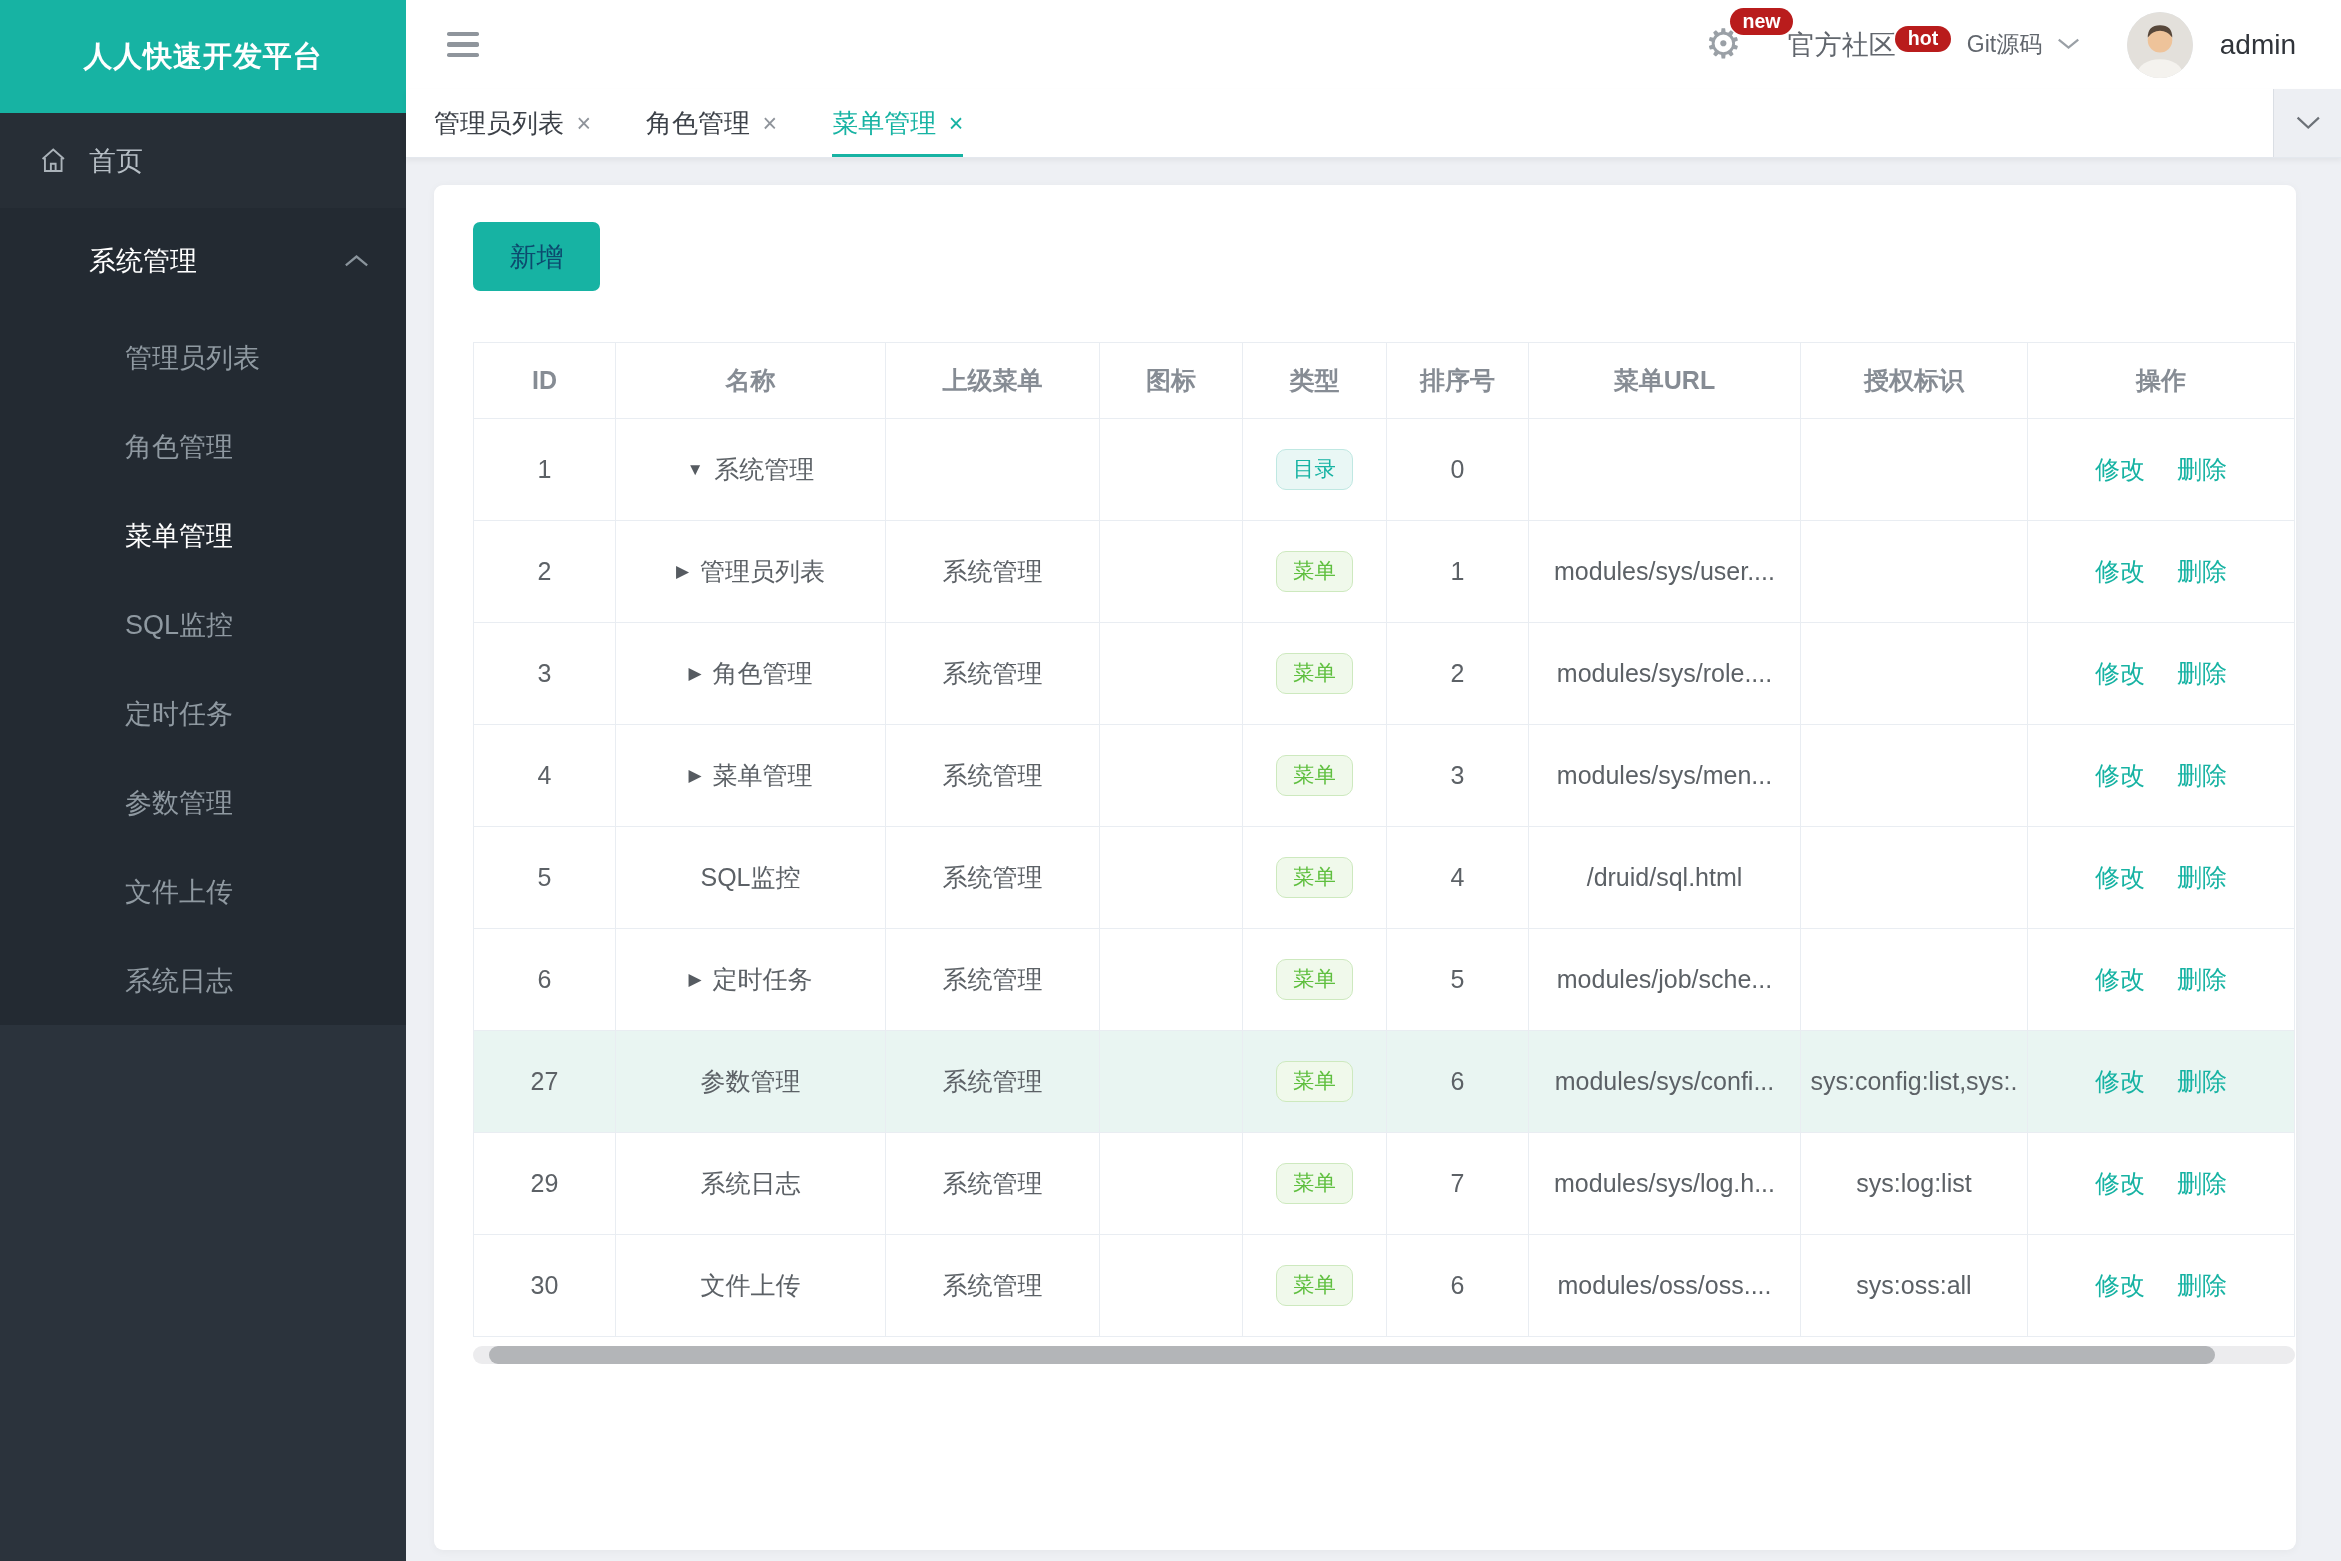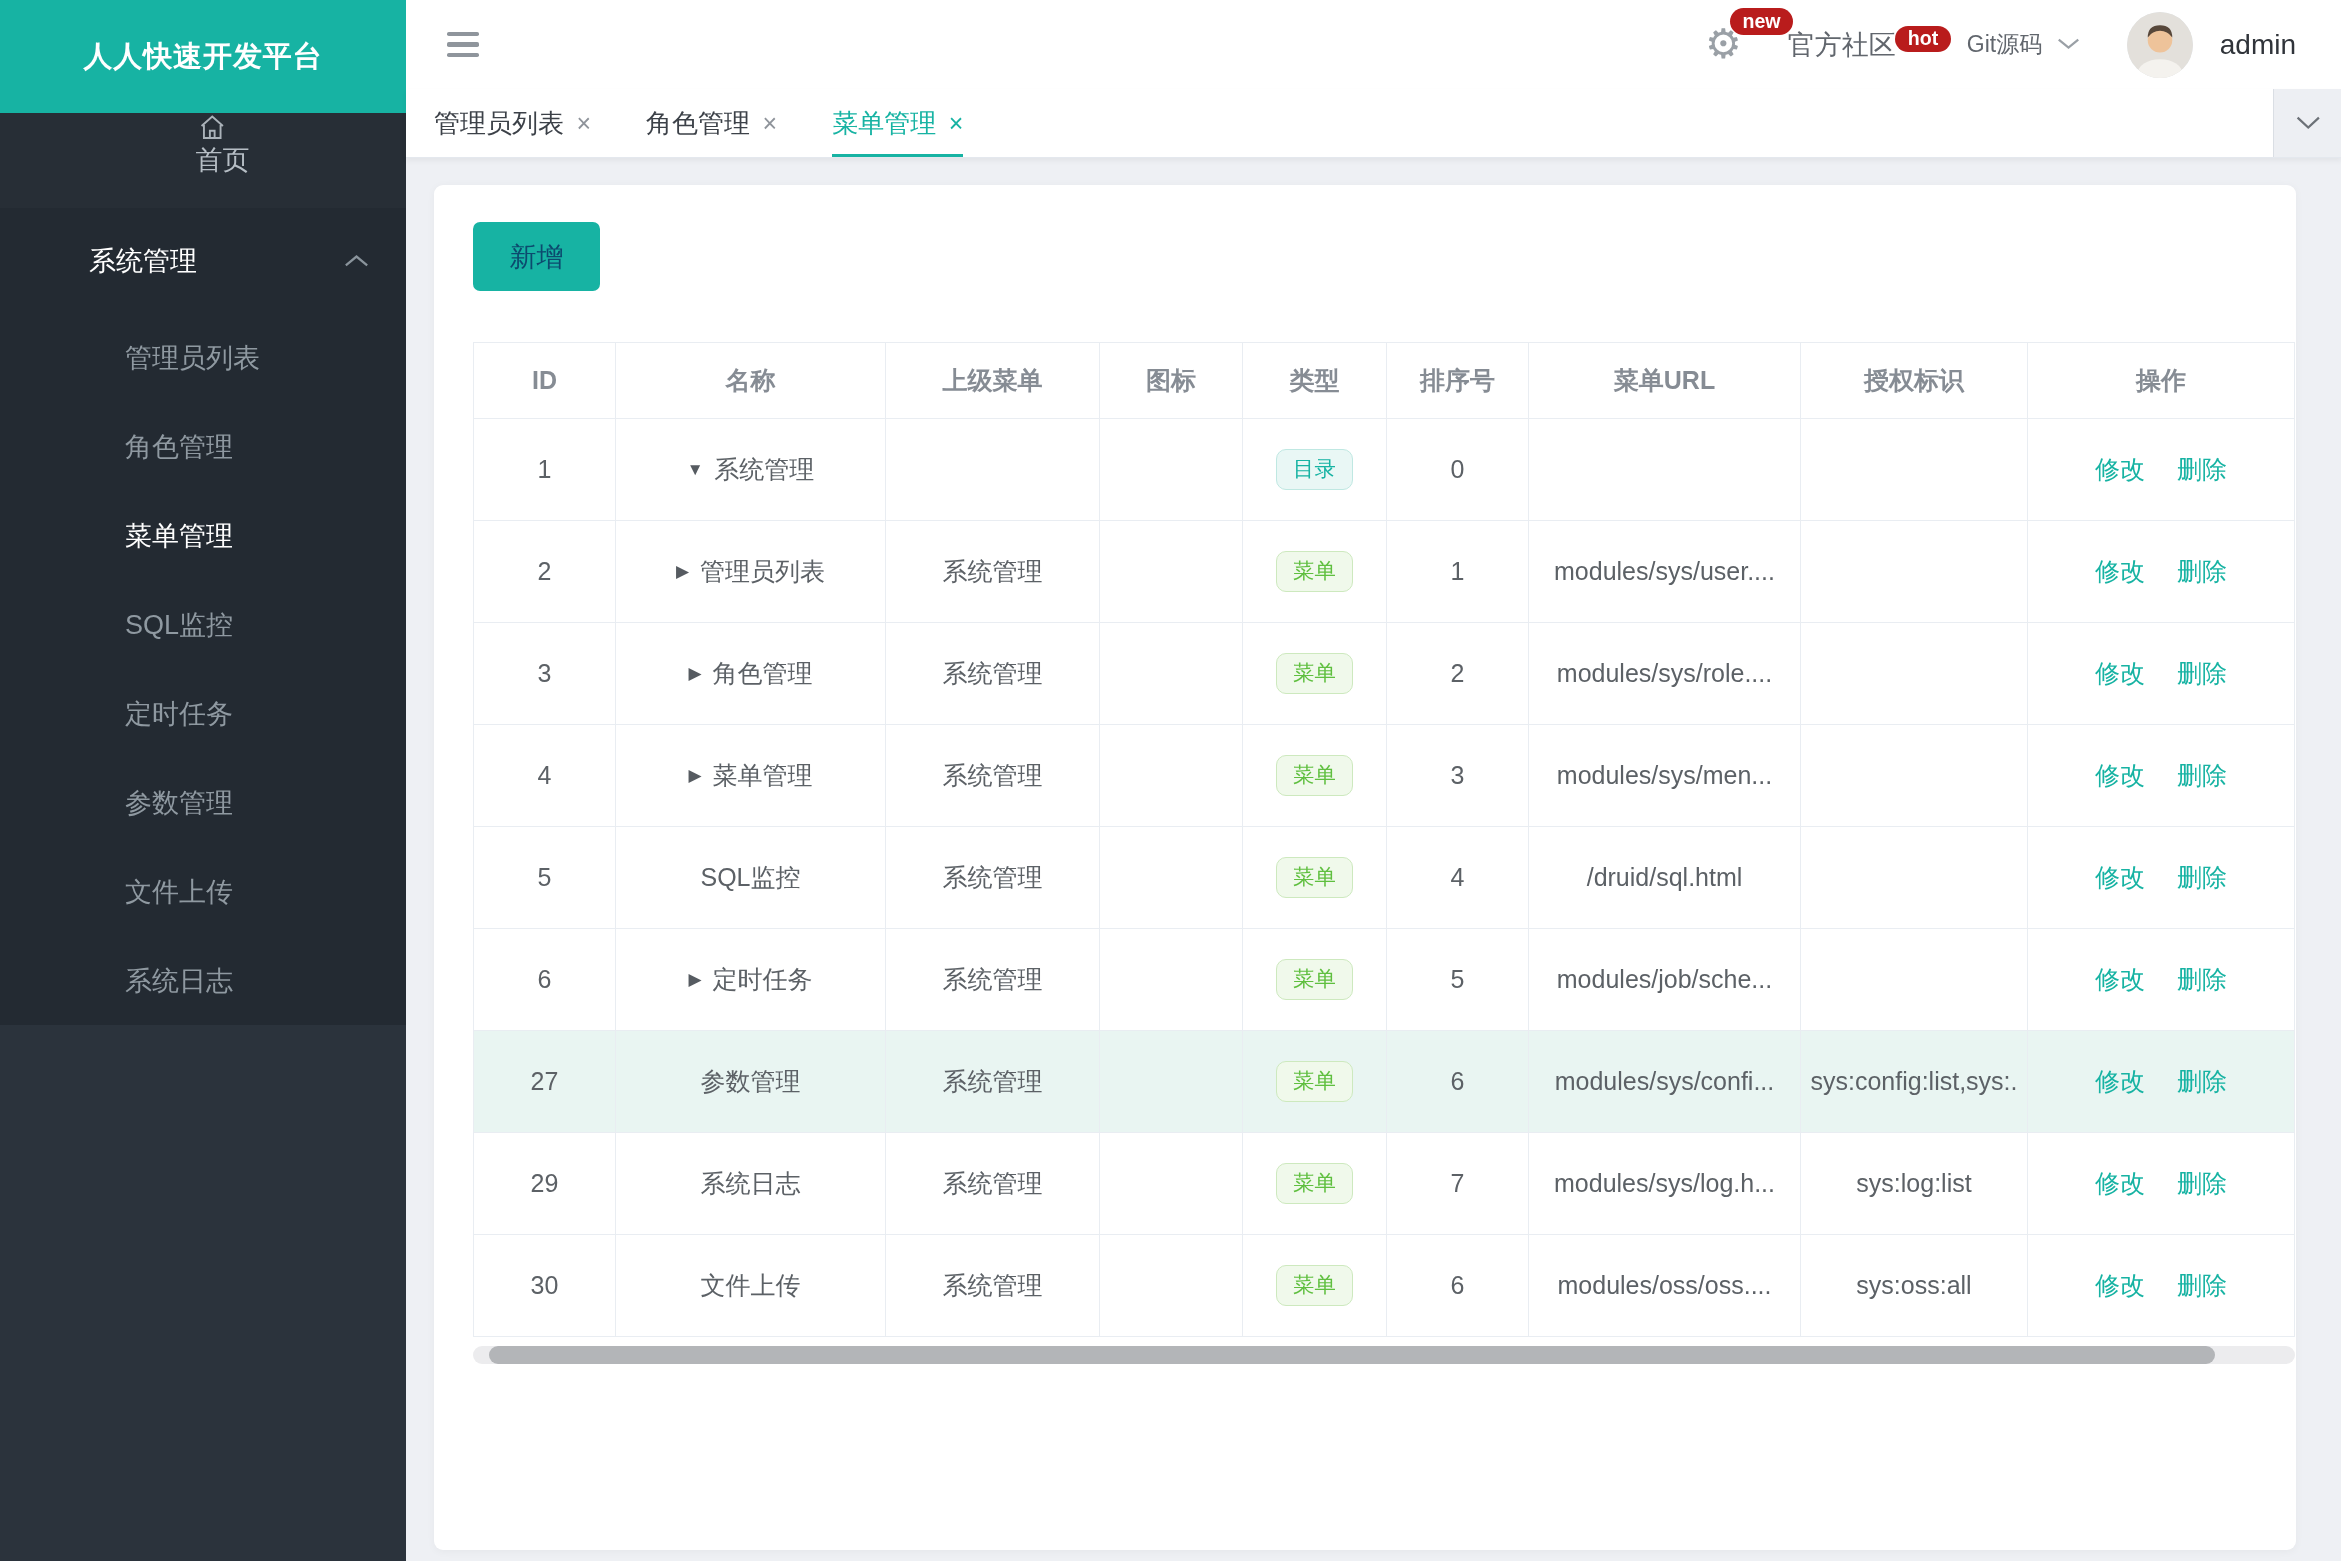--- a/index.html
+++ b/index.html
@@ -5,21 +5,21 @@
   * { margin:0; padding:0; box-sizing:border-box; }
   html,body { width:2342px; height:1562px; overflow:hidden; }
   body { font-family:"Liberation Sans","DejaVu Sans",sans-serif; background:#eef0f4; color:#5c6166; }
 
   .app { display:flex; width:100%; height:100%; }
 
   
   .sidebar { width:406px; height:100%; background:#2b333c; flex:0 0 406px; display:flex; flex-direction:column; }
   .logo { height:113px; background:#17b3a3; color:#fff; font-size:29px; font-weight:bold;
           display:flex; align-items:center; justify-content:center; letter-spacing:0.9px; }
-  .home-item { height:95px; background:#272e36; display:flex; align-items:center; padding-left:39px; cursor:pointer;flex-direction:column; }
+  .home-item { height:95px; background:#272e36; display:flex; align-items:center; padding-left:39px; cursor:pointer; }
   .home-item svg { width:28.5px; height:28.5px; margin-right:21.4px; }
   .home-label { color:#b6bec5; font-size:27px; }
   .menu-block { background:#232a32; }
   .menu-header { height:105px; display:flex; align-items:center; padding:0 36px 0 89px; cursor:pointer; }
   .menu-header .mh-label { color:#ffffff; font-size:27px; flex:1; }
   .side-item { list-style:none; height:89px; display:flex; align-items:center; padding-left:125px;
                color:#8f99a1; font-size:27px; cursor:pointer; }
   .side-item.active { color:#ffffff; }
 
   

